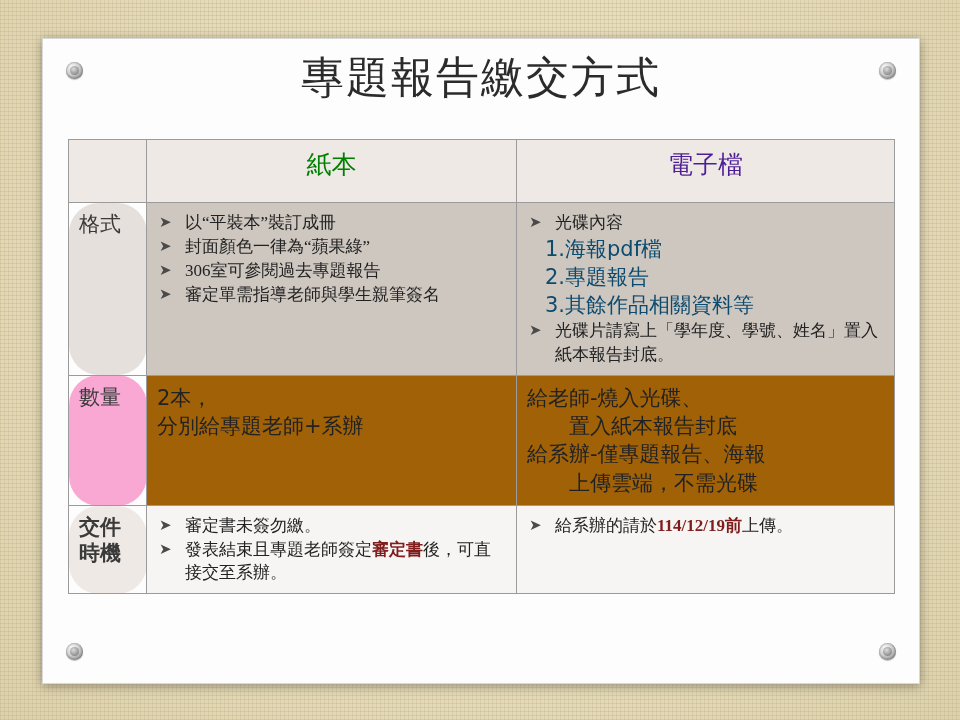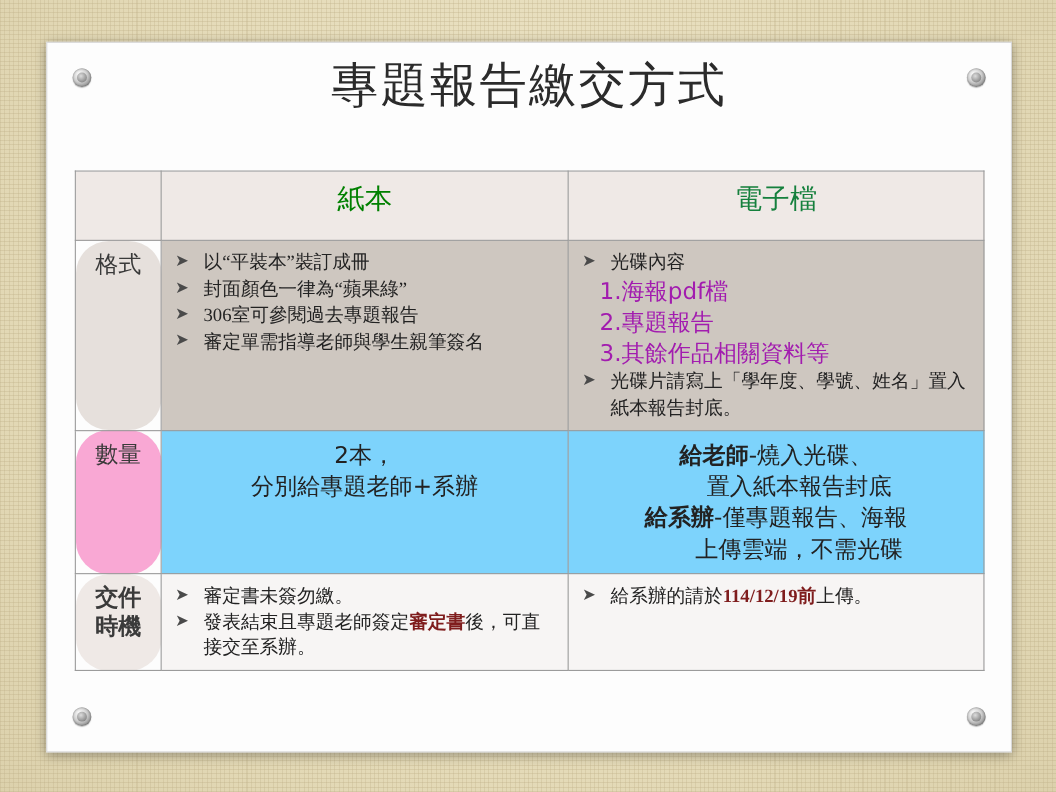--- a/index.html
+++ b/index.html
@@ -62,21 +62,21 @@
     font-family: "DejaVu Sans", "Liberation Sans", sans-serif;
     font-size: 43px;
     color: #2b2b2b;
     letter-spacing: 2px;
     white-space: nowrap;
   }
 
   table.matrix {
     position: absolute;
     left: 25px;
-    top: 116px;
+    top: 100px;
     width: 826px;
     border-collapse: collapse;
     table-layout: fixed;
     font-family: "DejaVu Sans", "Liberation Sans", sans-serif;
   }
   table.matrix td, table.matrix th {
     border: 1px solid #9b9b9b;
     vertical-align: top;
     padding: 8px 10px;
   }
@@ -89,36 +89,36 @@
     background: #efe9e6;
     height: 46px;
     vertical-align: middle;
     text-align: center;
     font-weight: normal;
     font-size: 25px;
     padding: 4px 6px;
   }
   thead th.blank { background: #efe9e6; }
   .hdr-paper { color: #008000; }
-  .hdr-digital { color: #15803d; }
+  .hdr-digital { color: #4c1d95; }
 
   td.rowlabel {
     background: #efe9e6;
-    text-align: center;
+    text-align: left;
     vertical-align: middle;
     font-size: 21px;
     color: #3a3a3a;
     line-height: 1.25;
     padding: 4px 2px;
     border-radius: 30px;
   }
   
   tr.r1 td.body { background: #cec7c0; }
   tr.r1 td.rowlabel { background: #e6e0dc; }
-  tr.r2 td.body { background: #7dd3fc; text-align: center; }
+  tr.r2 td.body { background: #a16207; }
   tr.r2 td.rowlabel { background: #f9a8d4; }
   tr.r3 td.body { background: #f7f5f4; }
   tr.r3 td.rowlabel { background: #efe9e6; font-weight: bold; }
 
   .bullets {
     list-style: none;
     margin: 0;
     padding: 0;
   }
   .bullets > li {
@@ -140,31 +140,31 @@
   }
 
   .sublist {
     list-style: none;
     margin: 0;
     padding: 0 0 0 18px;
   }
   .sublist li {
     font-size: 21px;
     line-height: 1.34;
-    color: #a21caf;
+    color: #0c4a6e;
   }
 
   .plain {
     font-size: 21px;
     line-height: 1.35;
     color: #222;
   }
   .plain .line { display: block; }
   .indent-1 { padding-left: 42px; }
-  .lbl { font-weight: bold; }
+  .lbl { font-weight: normal; }
   .red { color: #7f1d1d; font-weight: bold; }
 </style>
 </head>
 <body>
 
 <div id="bg"></div>
 
 <div id="slide">
 
   <div class="screw tl"></div>

